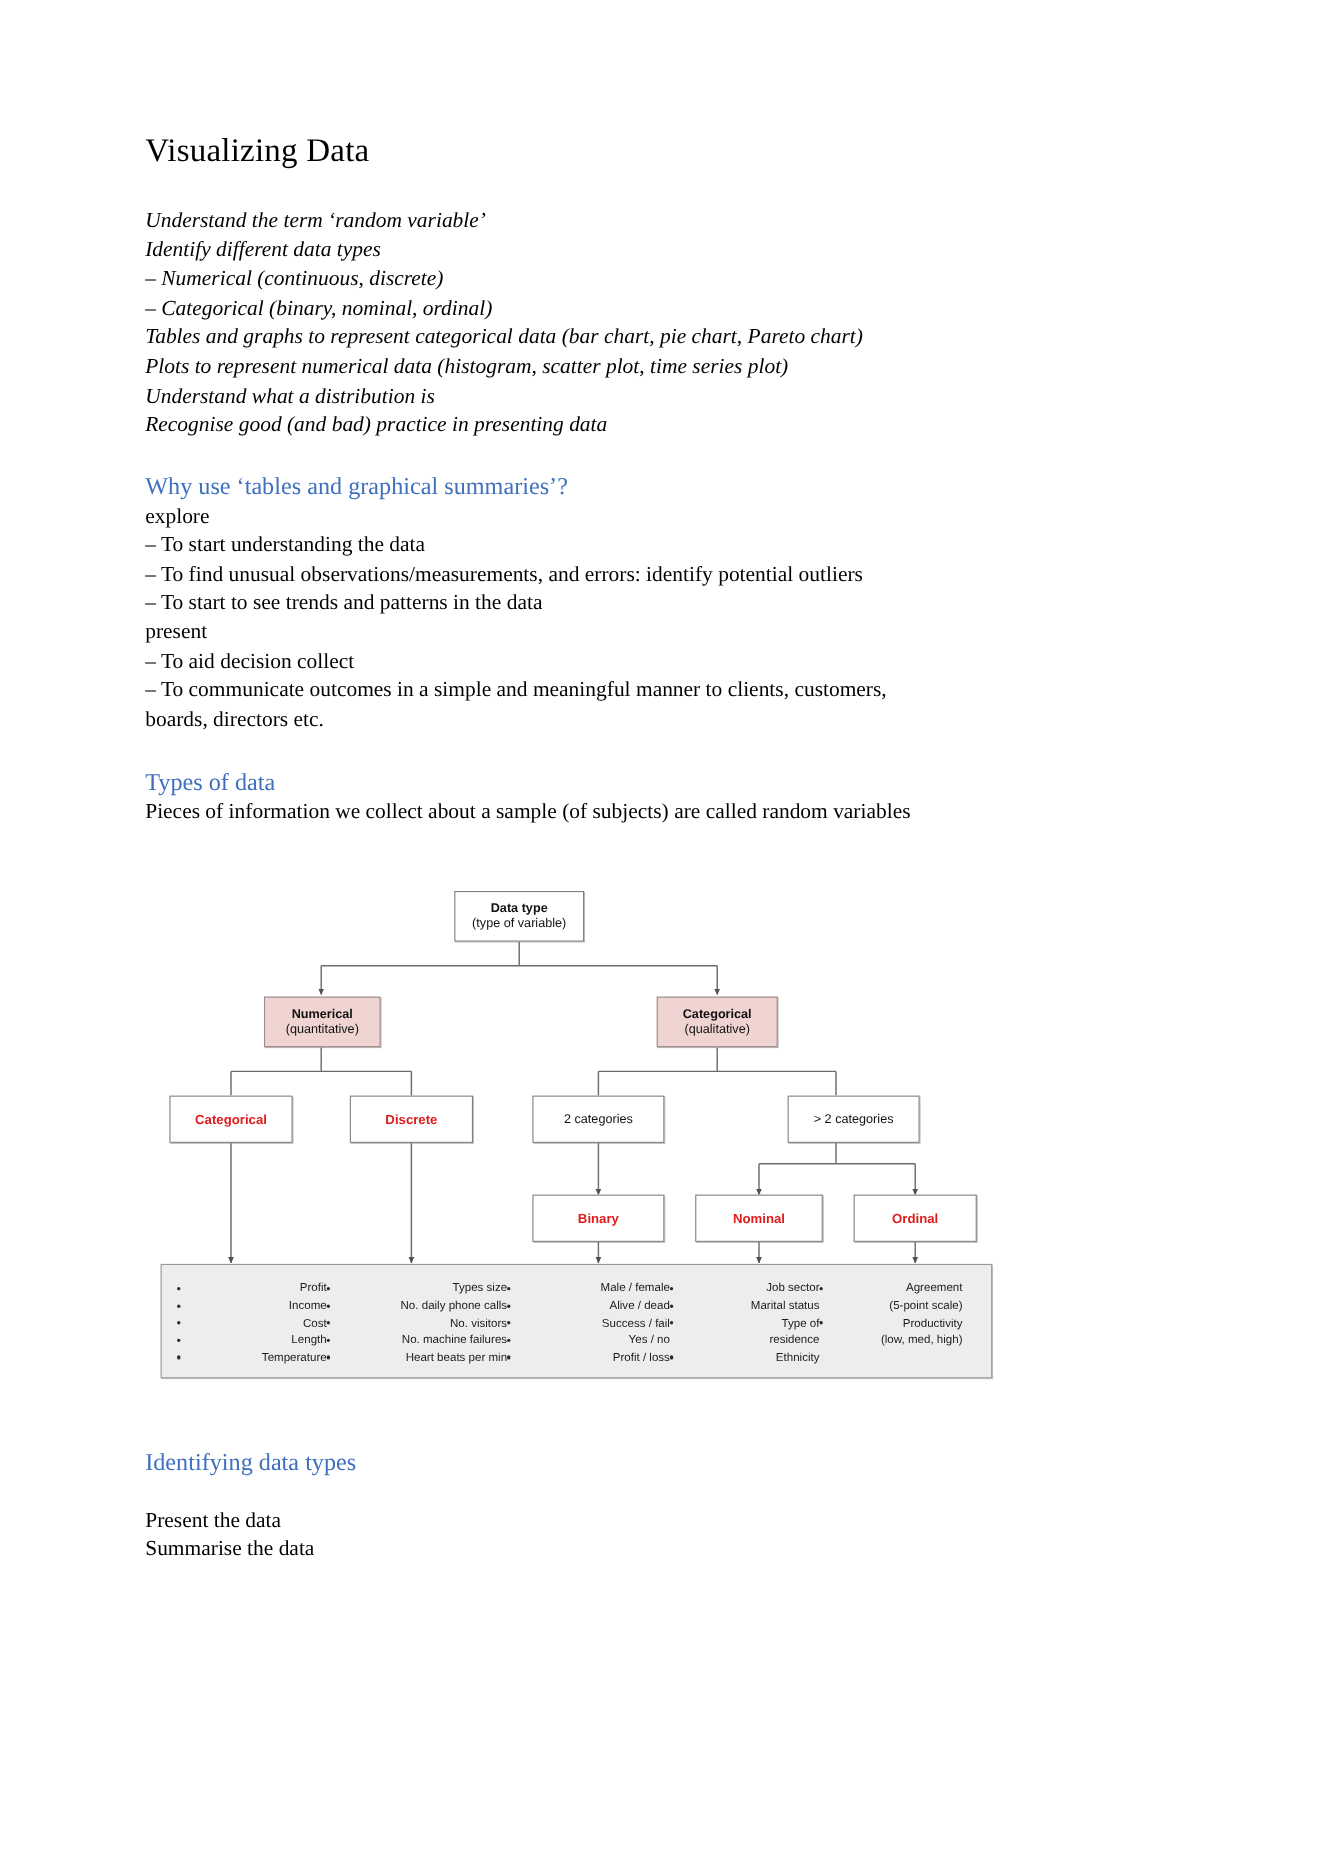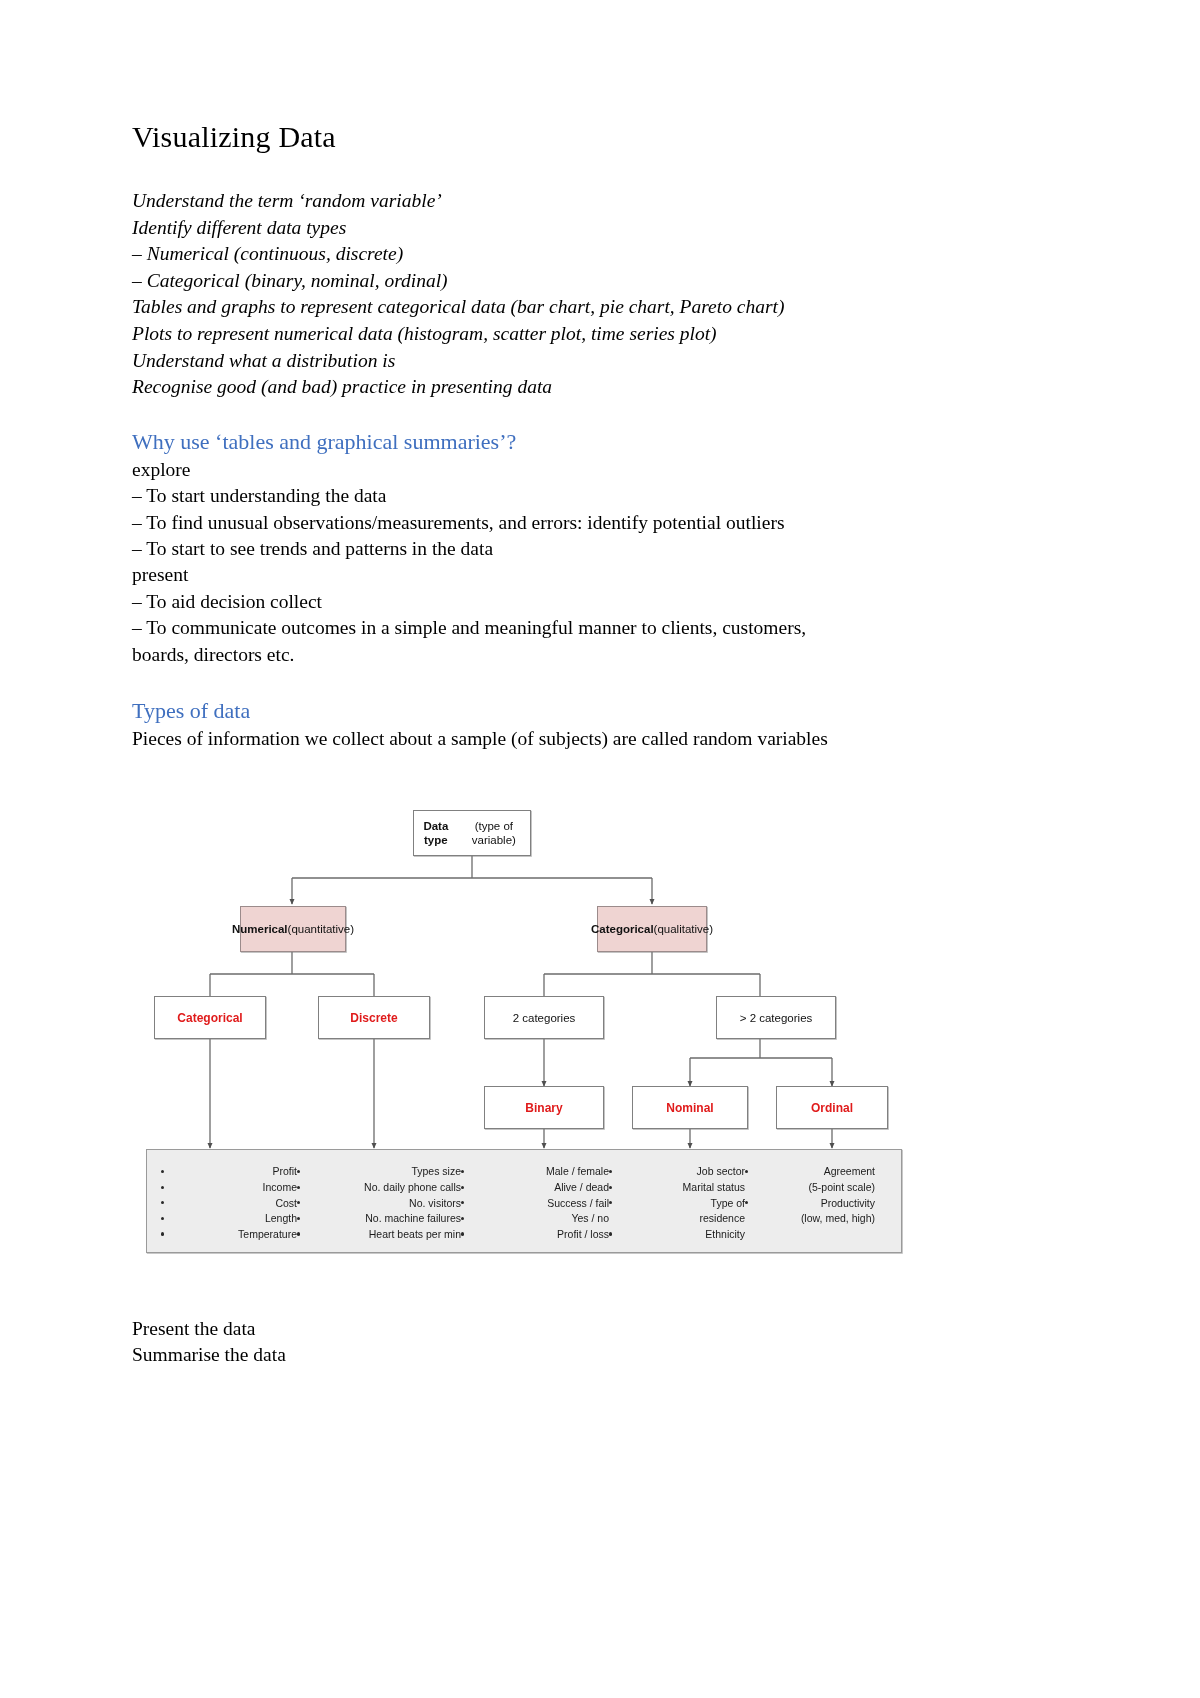--- a/index.html
+++ b/index.html
@@ -59,21 +59,21 @@
 
   .node {
     position:absolute;
     box-sizing:border-box;
     border:1px solid #808080;
     background:#ffffff;
     font-family:"Liberation Sans", sans-serif;
     font-size:11.5px;
     color:#111111;
     display:flex;
-    flex-direction:row;
+    flex-direction:column;
     align-items:center;
     justify-content:center;
     line-height:14px;
     text-align:center;
     box-shadow:0.8px 0.8px 0 rgba(120,120,120,0.55);
   }
   .node .ln-bold { font-weight:bold; }
   .node.pink { background:#efd4d2; border-color:#9b8b8b; }
   .node.red { color:#e01b1b; font-weight:bold; font-size:12px; }
 
@@ -273,19 +273,20 @@
             <li><span class="bullet"></span><span>Agreement</span><span class="sub">(5-point scale)</span></li>
             <li><span class="bullet"></span><span>Productivity</span><span class="sub">(low, med, high)</span></li>
           </ul>
         </div>
 
       </div>
     </div>
   </div>
 
   <div class="bottom-block">
+    <div class="bottom-head">Identifying data types</div>
     <div class="bottom-lines">
       <div>Present the data</div>
       <div>Summarise the data</div>
     </div>
   </div>
 
 </div>
 
 </body></html>

